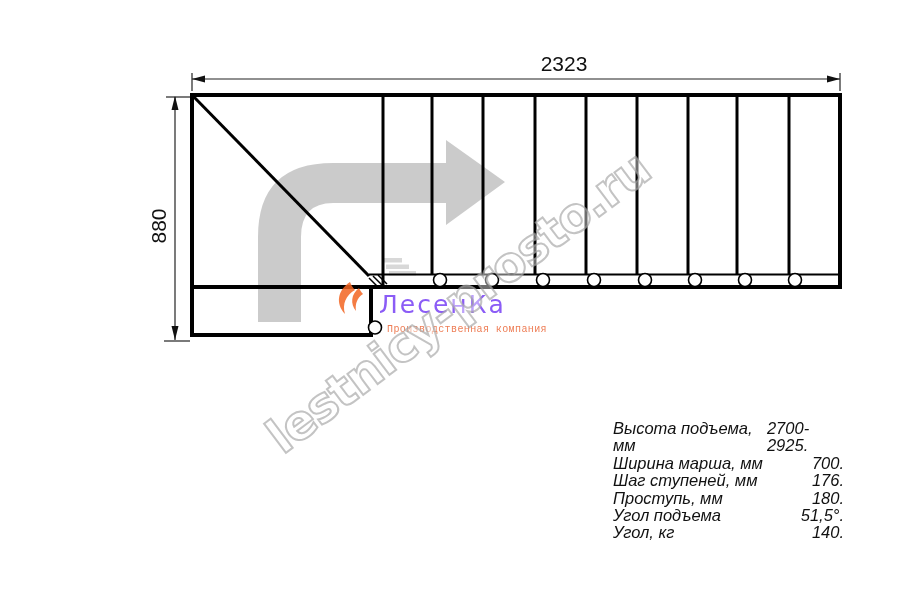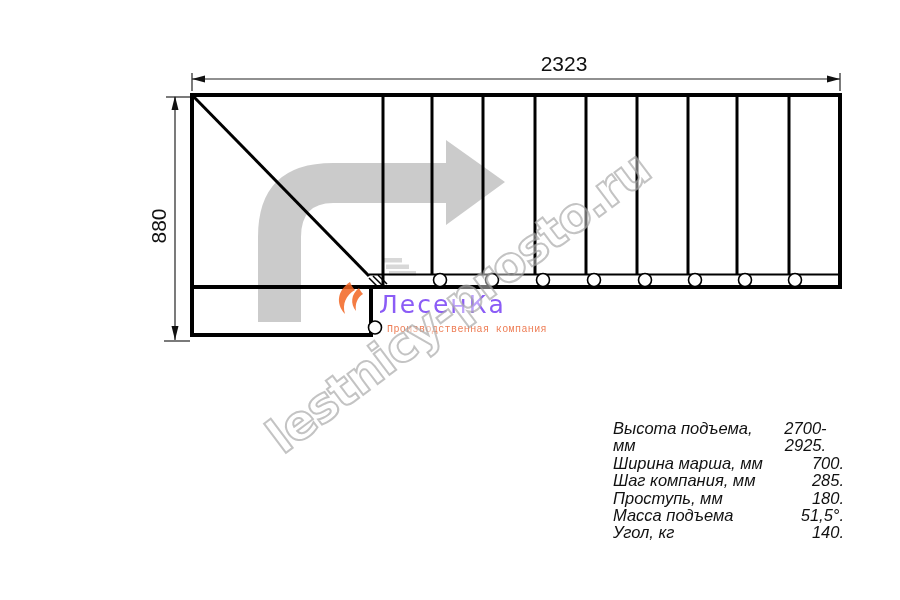--- a/index.html
+++ b/index.html
@@ -20,21 +20,21 @@
   .watermark{position:absolute;left:458px;top:302px;z-index:3;
              transform:translate(-50%,-50%) rotate(-37deg);
              font-family:"DejaVu Sans",sans-serif;font-weight:bold;font-size:48px;
              letter-spacing:-1px;color:rgba(255,255,255,0.5);
              -webkit-text-stroke:2px rgba(168,168,168,0.8);
              white-space:nowrap;opacity:.85;}
   .specs{position:absolute;left:613px;top:420px;width:231px;z-index:4;
          font-family:"Liberation Sans",sans-serif;font-style:italic;
          font-size:16.5px;color:#111;}
   .spec-row{display:flex;justify-content:space-between;line-height:17.4px;}
-  .spec-row .v{text-align:center;}
+  .spec-row .v{text-align:left;}
 </style>
 </head>
 <body>
 
 <div class="stage">
 
   <svg width="900" height="600" viewBox="0 0 900 600">
 
     <path d="M258,322 L258,237 Q258,163 333,163 L446,163 L446,140 L505,182 L446,225 L446,203 L333,203 Q301,203 301,237 L301,322 Z" fill="#c5c5c5" opacity="0.9"></path>
 
@@ -114,29 +114,29 @@
   <div class="specs">
     <div class="spec-row">
       <span class="l">Высота подъема, мм</span>
       <span class="v">2700-2925.</span>
     </div>
     <div class="spec-row">
       <span class="l">Ширина марша, мм</span>
       <span class="v">700.</span>
     </div>
     <div class="spec-row">
-      <span class="l">Шаг компания, мм</span>
-      <span class="v">285.</span>
+      <span class="l">Шаг ступеней, мм</span>
+      <span class="v">176.</span>
     </div>
     <div class="spec-row">
       <span class="l">Проступь, мм</span>
       <span class="v">180.</span>
     </div>
     <div class="spec-row">
-      <span class="l">Масса подъема</span>
+      <span class="l">Угол подъема</span>
       <span class="v">51,5°.</span>
     </div>
     <div class="spec-row">
       <span class="l">Угол, кг</span>
       <span class="v">140.</span>
     </div>
   </div>
 
 </div>
 

